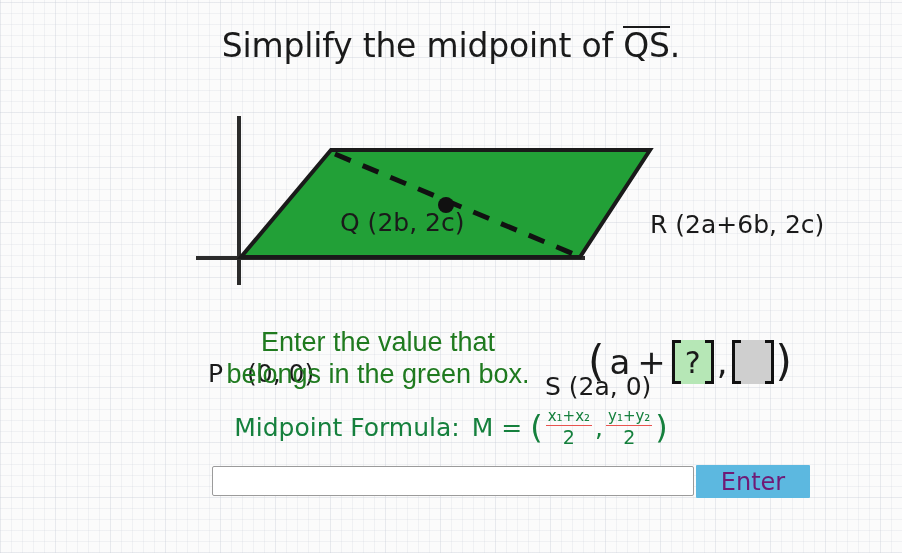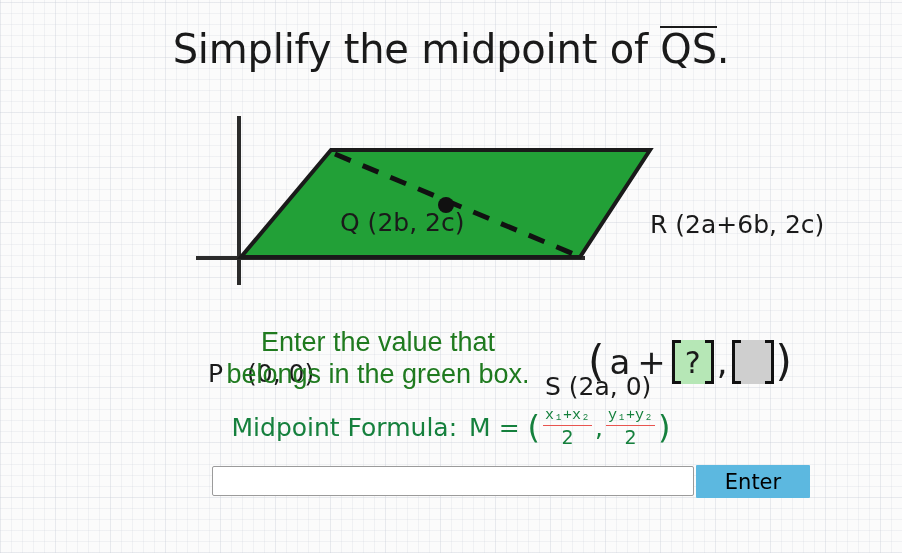--- a/index.html
+++ b/index.html
@@ -28,21 +28,21 @@
   }
   .abs { position: absolute; }
 
   
   #title {
     left: 0;
     top: 26px;
     width: 902px;
     text-align: center;
     font-family: "DejaVu Sans", sans-serif;
-    font-size: 40px;
+    font-size: 33px;
     font-weight: 400;
     color: #1a1a1a;
     letter-spacing: -0.2px;
     white-space: nowrap;
   }
   #title .overline {
     border-top: 2.5px solid #1a1a1a;
     padding-top: 1px;
     display: inline-block;
     line-height: 1.0;
@@ -142,21 +142,21 @@
   .frac {
     display: inline-block;
     vertical-align: middle;
     text-align: center;
     font-size: 15px;
     line-height: 1.12;
     margin: 0 3px;
     position: relative;
     top: -1px;
   }
-  .frac .num { display: block; padding: 0 2px; font-family: Liberation Mono, monospace; }
+  .frac .num { display: block; padding: 0 2px; }
   .frac .den {
     display: block;
     border-top: 1.6px solid #e8544f;
     padding-top: 1px;
     font-size: 19px;
   }
 
   
   #answer-input {
     left: 212px;
@@ -175,22 +175,22 @@
   }
   #enter-button {
     left: 696px;
     top: 465px;
     width: 114px;
     height: 33px;
     background: #5cb8e0;
     border: none;
     border-radius: 1px;
     font-family: "DejaVu Sans", sans-serif;
-    font-size: 21px;
-    color: #000000;
+    font-size: 24px;
+    color: #701a75;
     cursor: pointer;
     padding: 0;
   }
 </style>
 </head>
 <body>
 
 <div class="stage">
 
   <div class="abs" id="title">

